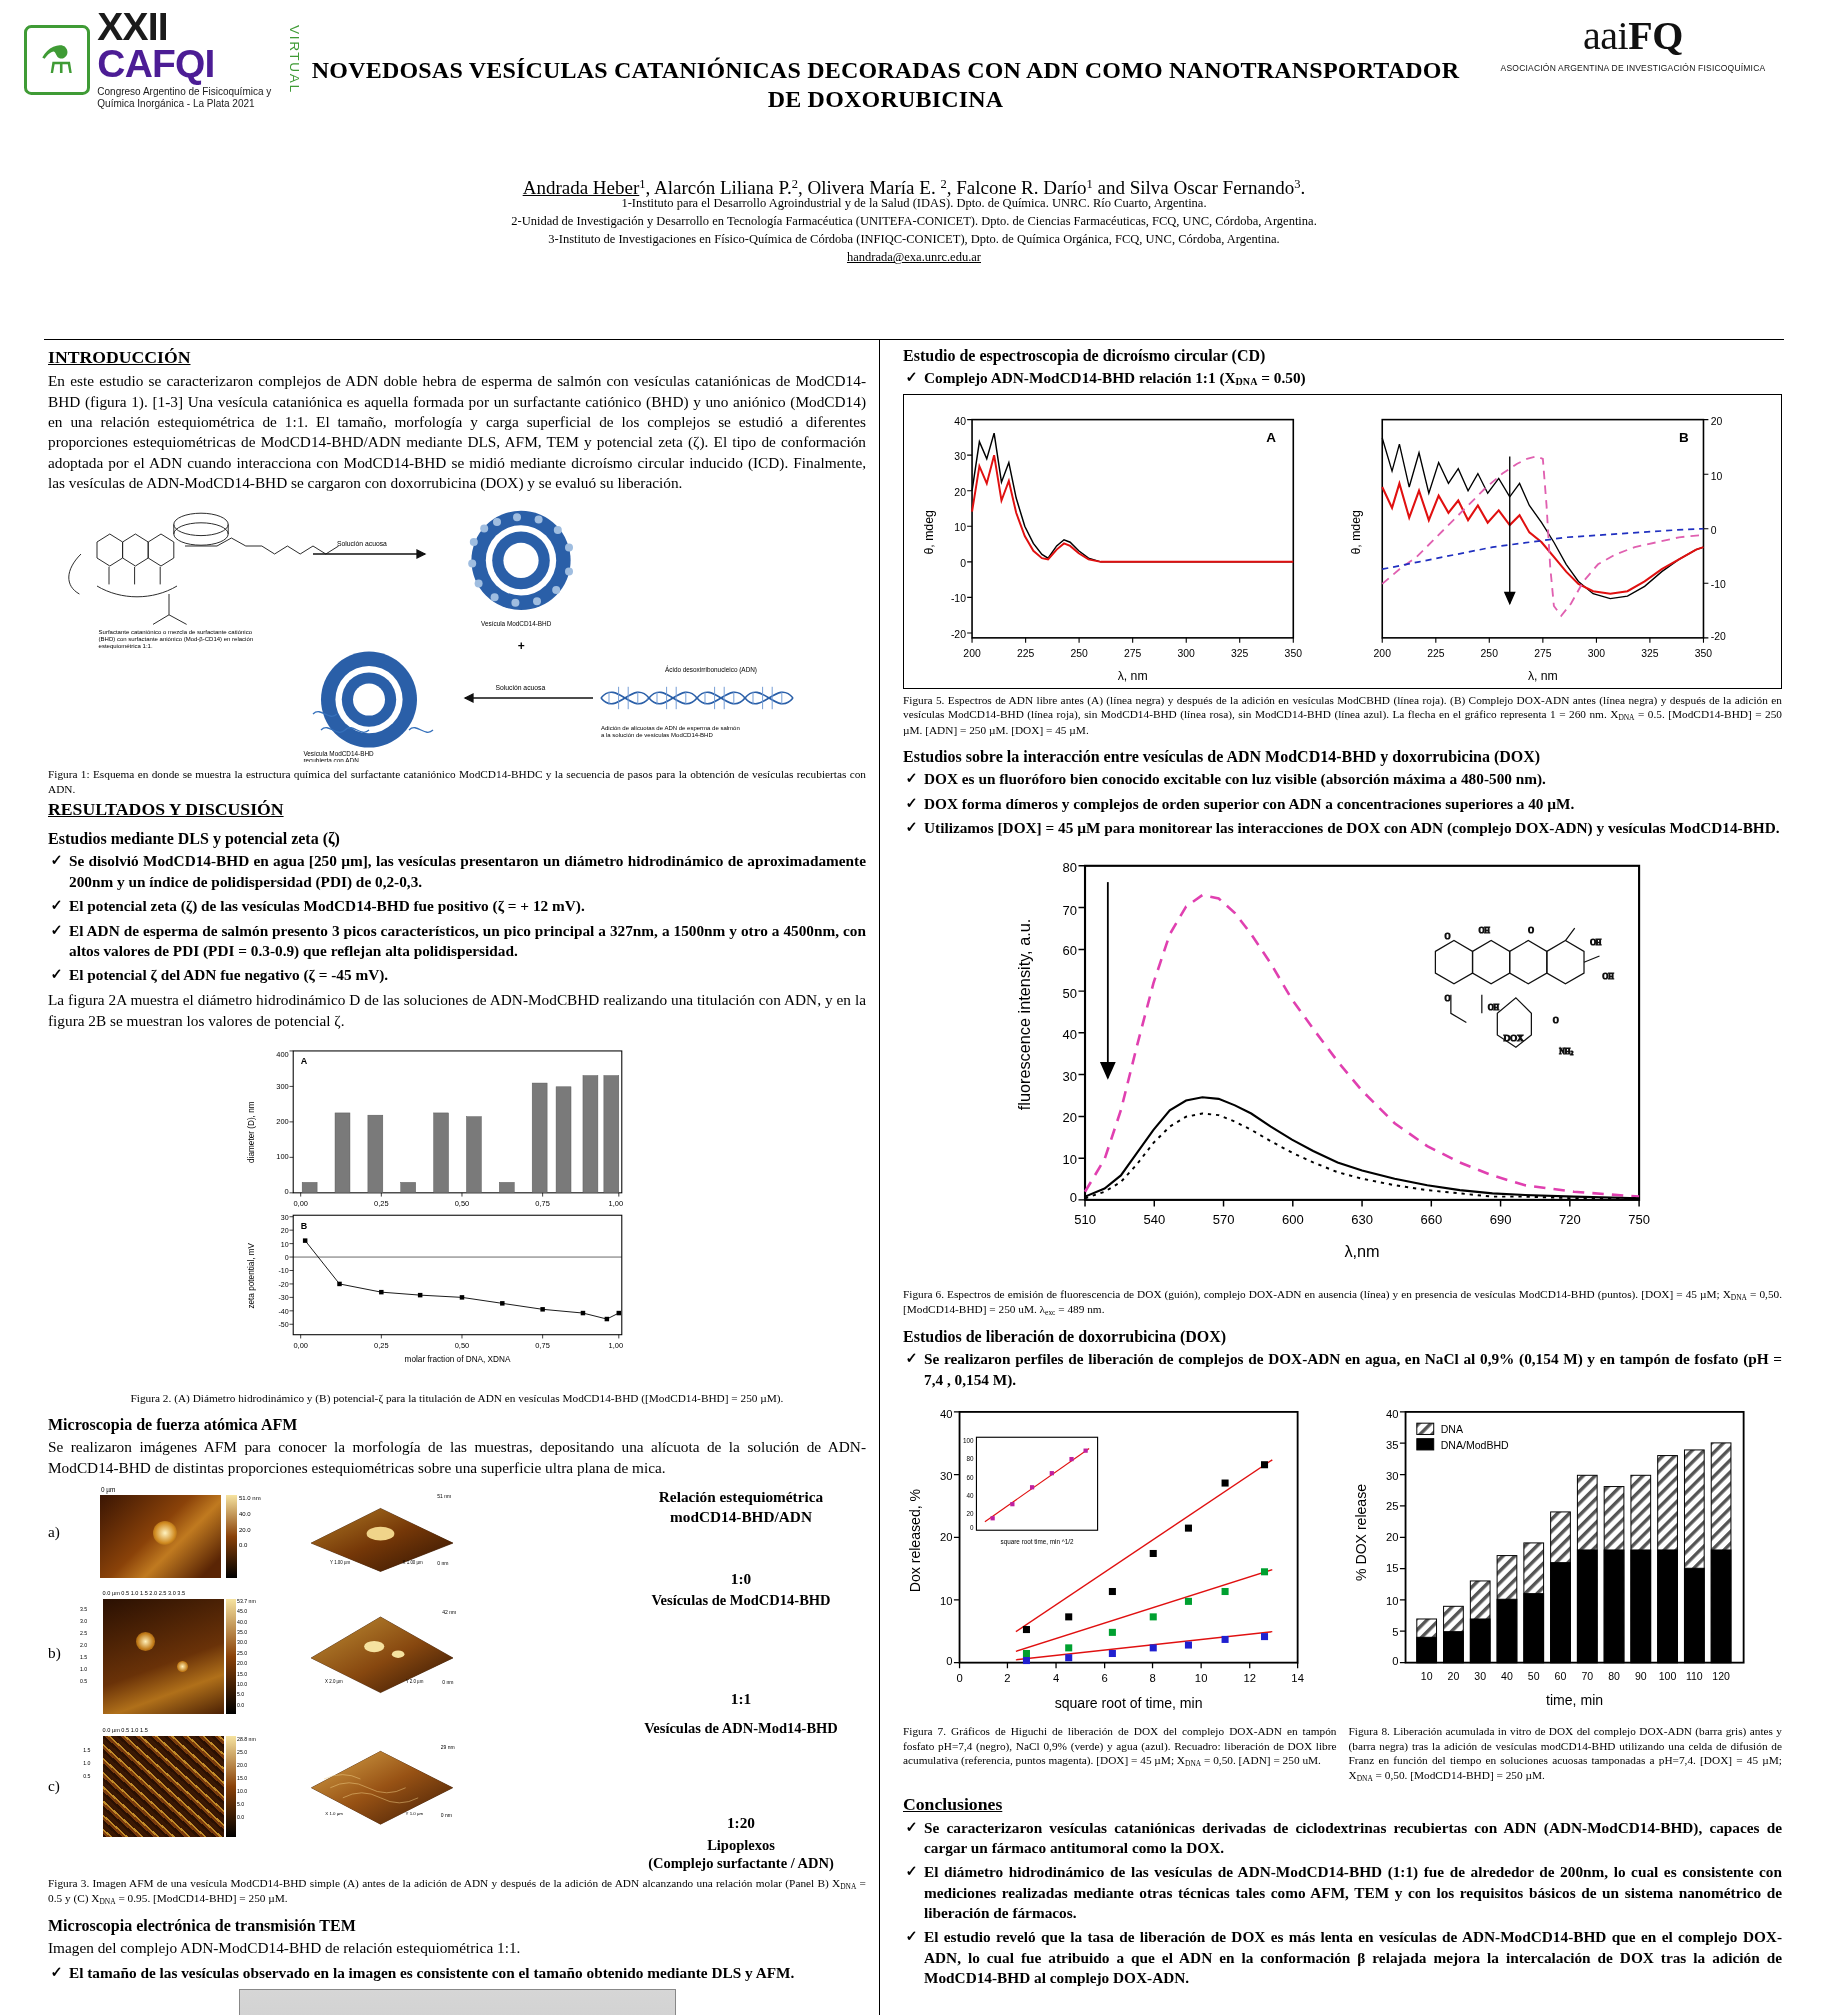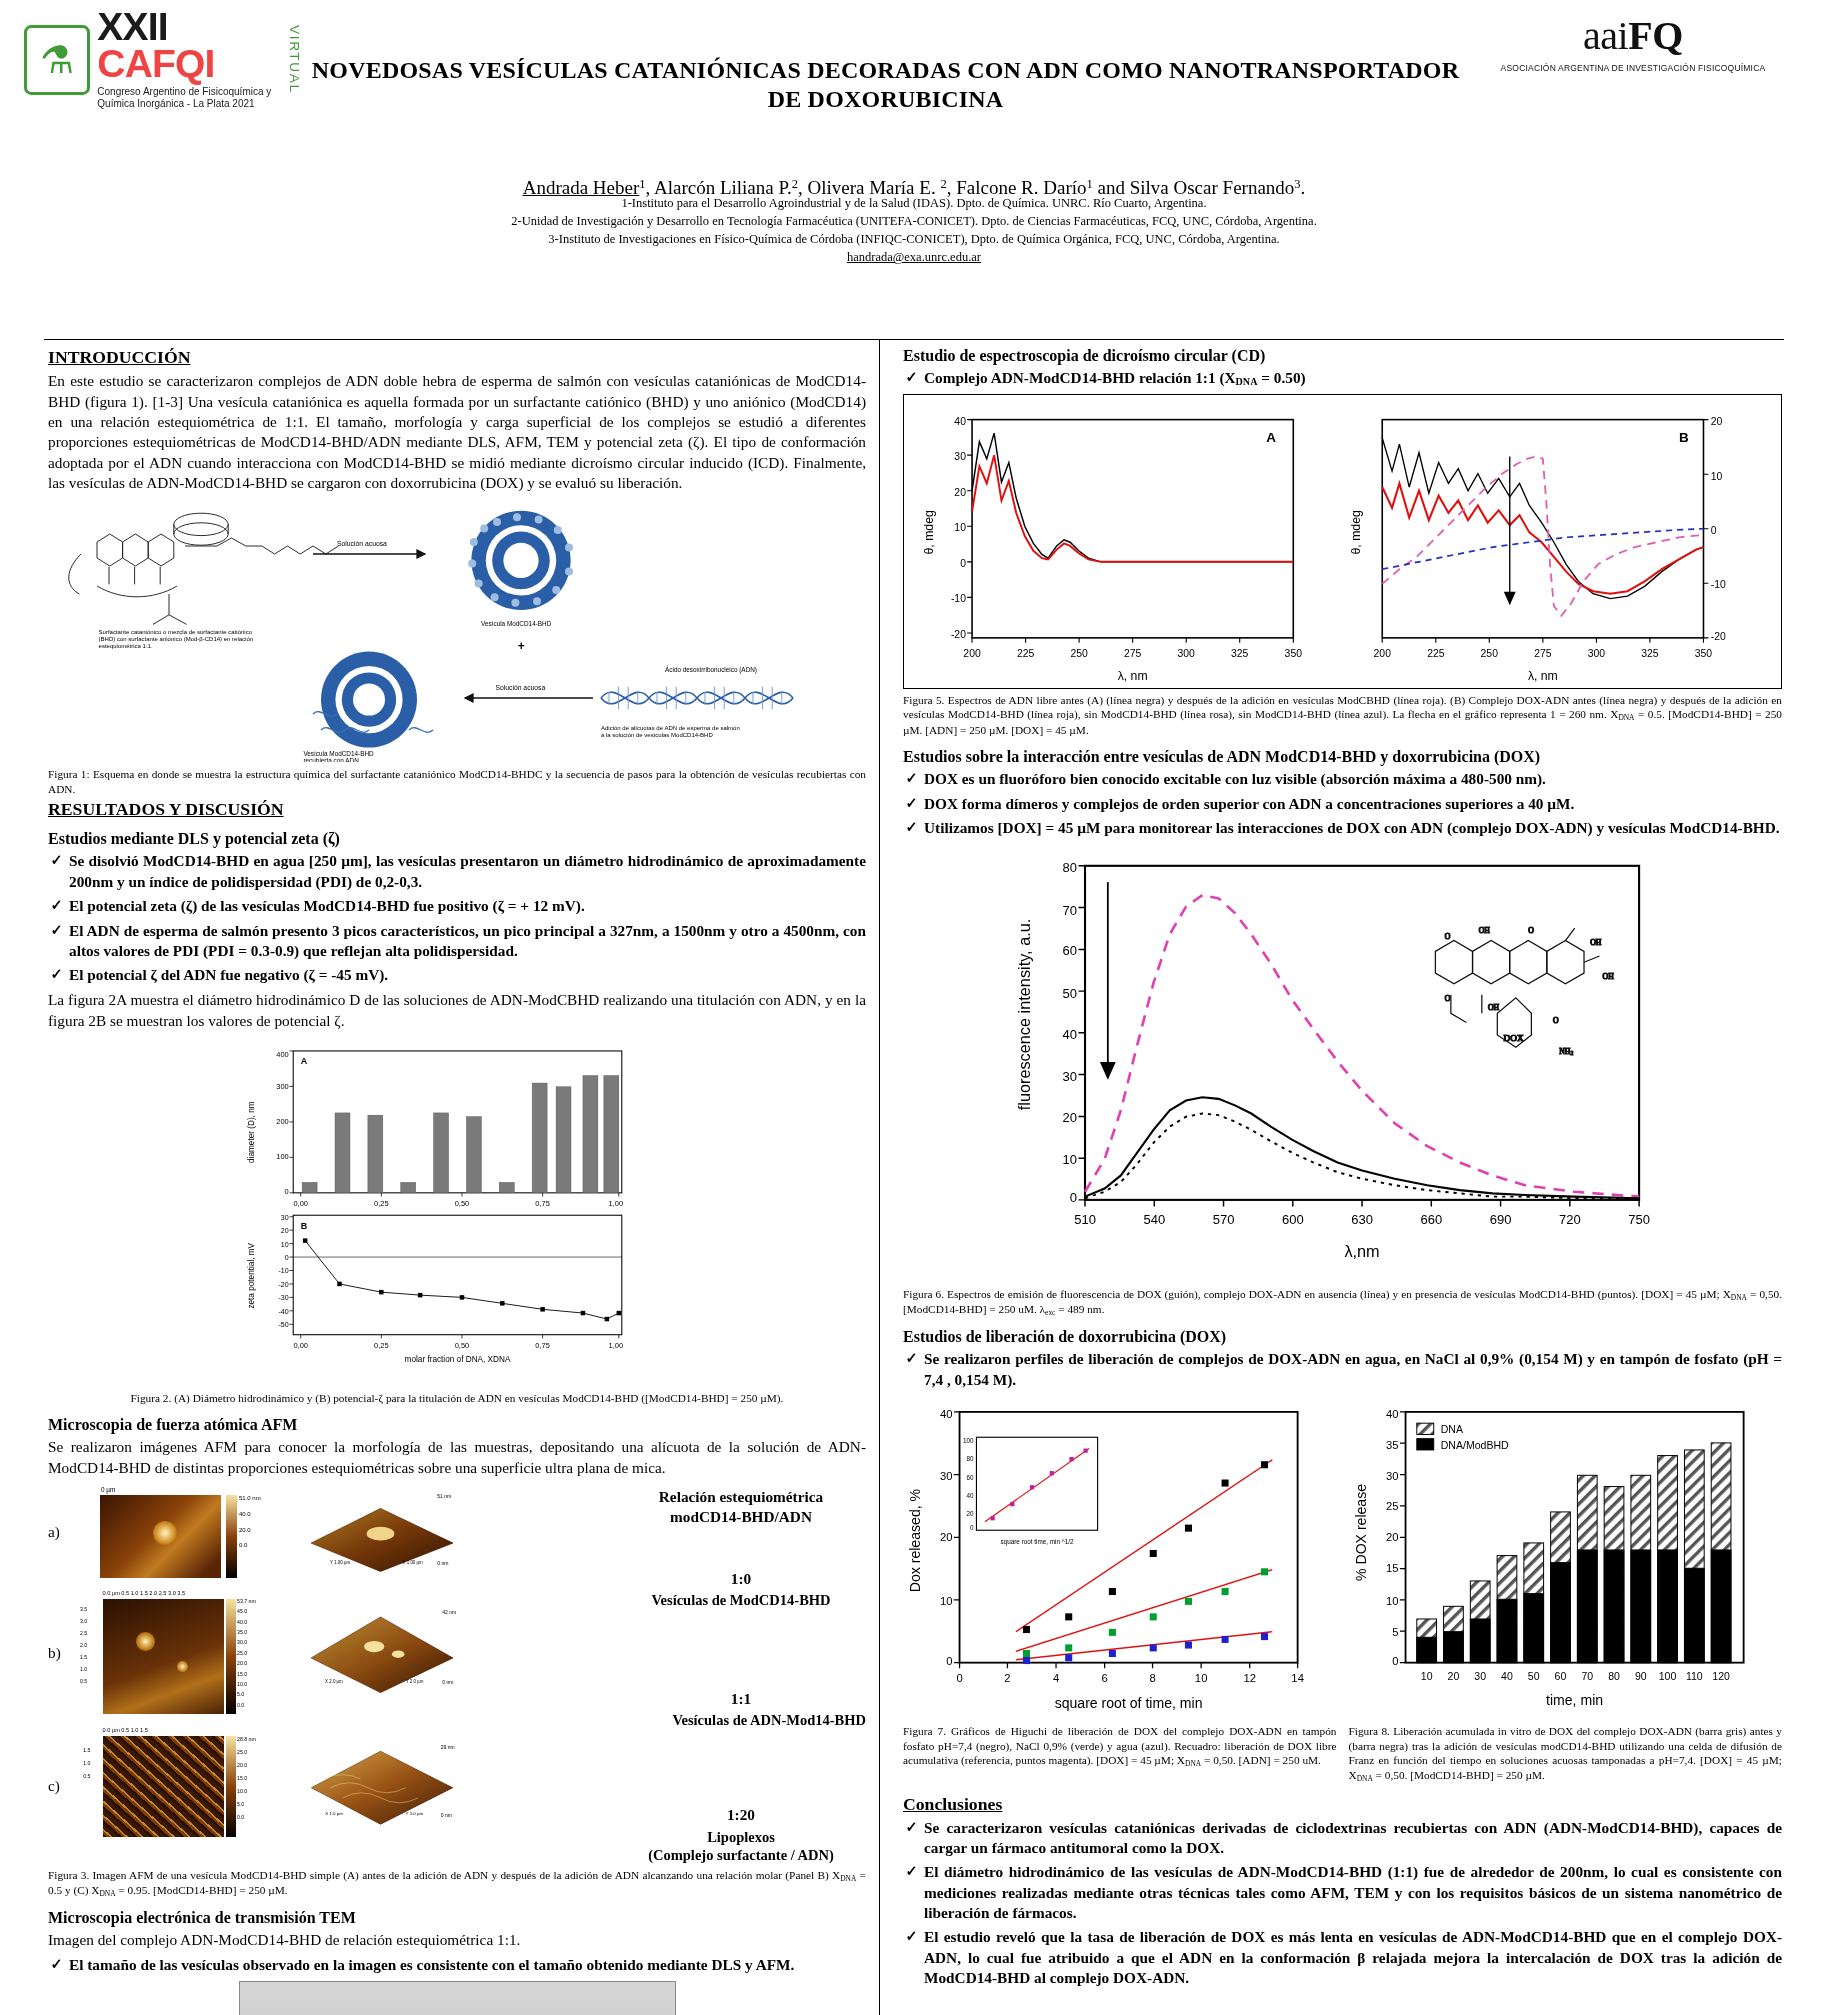--- a/index.html
+++ b/index.html
@@ -15,21 +15,21 @@
   .header { position:relative; width:100%; height:226px; }
   .logo-left { position:absolute; left:24px; top:16px; width:282px; height:87px; display:flex; align-items:center; }
   .logo-left .flask {
     width:60px; height:64px; position:relative; flex:0 0 auto;
     border:3.6px solid #3f9b35; border-radius:7.3px; margin-right:7.3px;
     display:flex; align-items:center; justify-content:center;
   }
   .logo-left .flask .glyph { font-size:38px; color:#3f9b35; line-height:1; }
   .logo-left .txt { flex:1 1 auto; }
   .logo-left .xxii { font-family:"Liberation Sans", sans-serif; font-weight:bold; font-size:39px; color:#1b1b1b; letter-spacing:-0.8px; line-height:0.95; }
-  .logo-left .cafqi { font-family:"Liberation Sans", sans-serif; font-weight:bold; font-size:39px; color:#ef4444; letter-spacing:-0.8px; line-height:0.95; }
+  .logo-left .cafqi { font-family:"Liberation Sans", sans-serif; font-weight:bold; font-size:39px; color:#4c1d95; letter-spacing:-0.8px; line-height:0.95; }
   .logo-left .virtual { font-family:"Liberation Sans", sans-serif; font-size:13.7px; color:#3f9b35; transform:rotate(90deg); transform-origin:left top; position:absolute; left:278px; top:8.9px; letter-spacing:1.6px;}
   .logo-left .sub { font-family:"Liberation Sans", sans-serif; font-size:10px; color:#1b1b1b; line-height:1.25; margin-top:3.2px;}
 
   .logo-right { position:absolute; right:28px; top:12px; width:334px; text-align:center; }
   .logo-right .aaifq { font-family:"Liberation Serif", serif; font-size:40px; color:#111; letter-spacing:-0.4px; }
   .logo-right .aaifq .fq { font-weight:bold; }
   .logo-right .aaifq-sub { font-family:"Liberation Sans", sans-serif; font-size:8.5px; color:#111; margin-top:4px; letter-spacing:0.2px;}
 
   .title-block { position:absolute; left:306px; right:363px; top:56px; text-align:center; }
   .title-block h1 { font-size:24px; font-weight:bold; margin:0; line-height:1.22; letter-spacing:0.2px; }
@@ -411,21 +411,21 @@
         </div>
       </div>
 
       <div style="flex:1 1 auto; text-align:center; padding-top:4px;">
         <div style="font-size:15.3px; font-weight:bold; line-height:1.25;">Relación estequiométrica<br>modCD14-BHD/ADN</div>
         <div style="height:44px;"></div>
         <div style="font-size:15.3px; font-weight:bold;">1:0</div>
         <div style="font-size:14.5px; font-weight:bold; margin-top:4px;">Vesículas de ModCD14-BHD</div>
         <div style="height:81px;"></div>
         <div style="font-size:15.3px; font-weight:bold;">1:1</div>
-        <div style="font-size:14.5px; font-weight:bold; margin-top:4px;text-align:right;">Vesículas de ADN-Mod14-BHD</div>
+        <div style="font-size:14.5px; font-weight:bold; margin-top:12px;">Vesículas de ADN-Mod14-BHD</div>
         <div style="height:77px;"></div>
         <div style="font-size:15.3px; font-weight:bold;">1:20</div>
         <div style="font-size:14.5px; font-weight:bold; margin-top:4px; line-height:1.25;">Lipoplexos<br>(Complejo surfactante / ADN)</div>
       </div>
     </div>
 
     <p class="cap">Figura 3. Imagen AFM de una vesícula ModCD14-BHD simple (A) antes de la adición de ADN y después de la adición de ADN alcanzando una relación molar (Panel B) X<sub>DNA</sub> = 0.5 y (C) X<sub>DNA</sub> = 0.95. [ModCD14-BHD] = 250 µM.</p>
 
     <h3 class="sub">Microscopia electrónica de transmisión TEM</h3>
     <p class="body">Imagen del complejo ADN-ModCD14-BHD de relación estequiométrica 1:1.</p>

